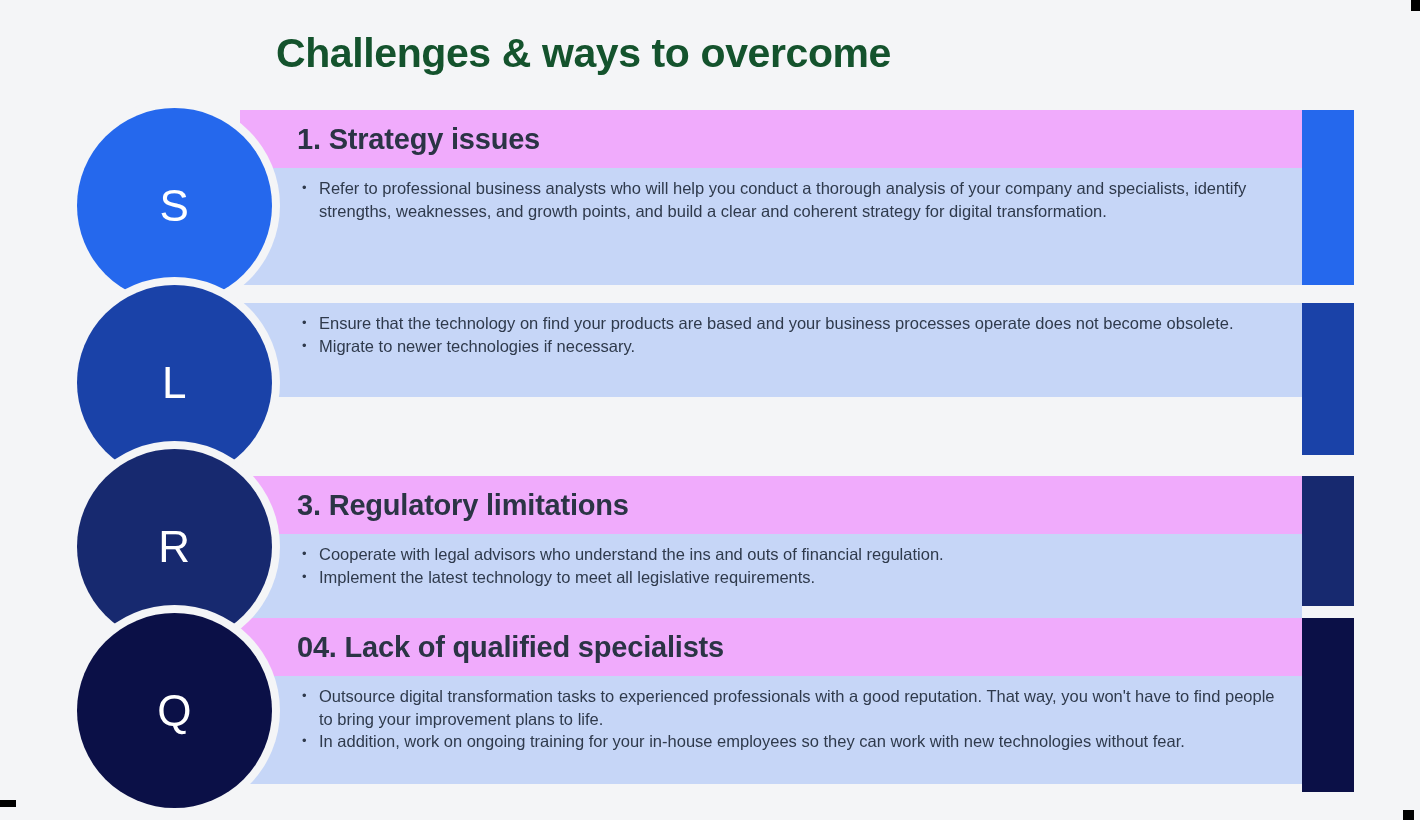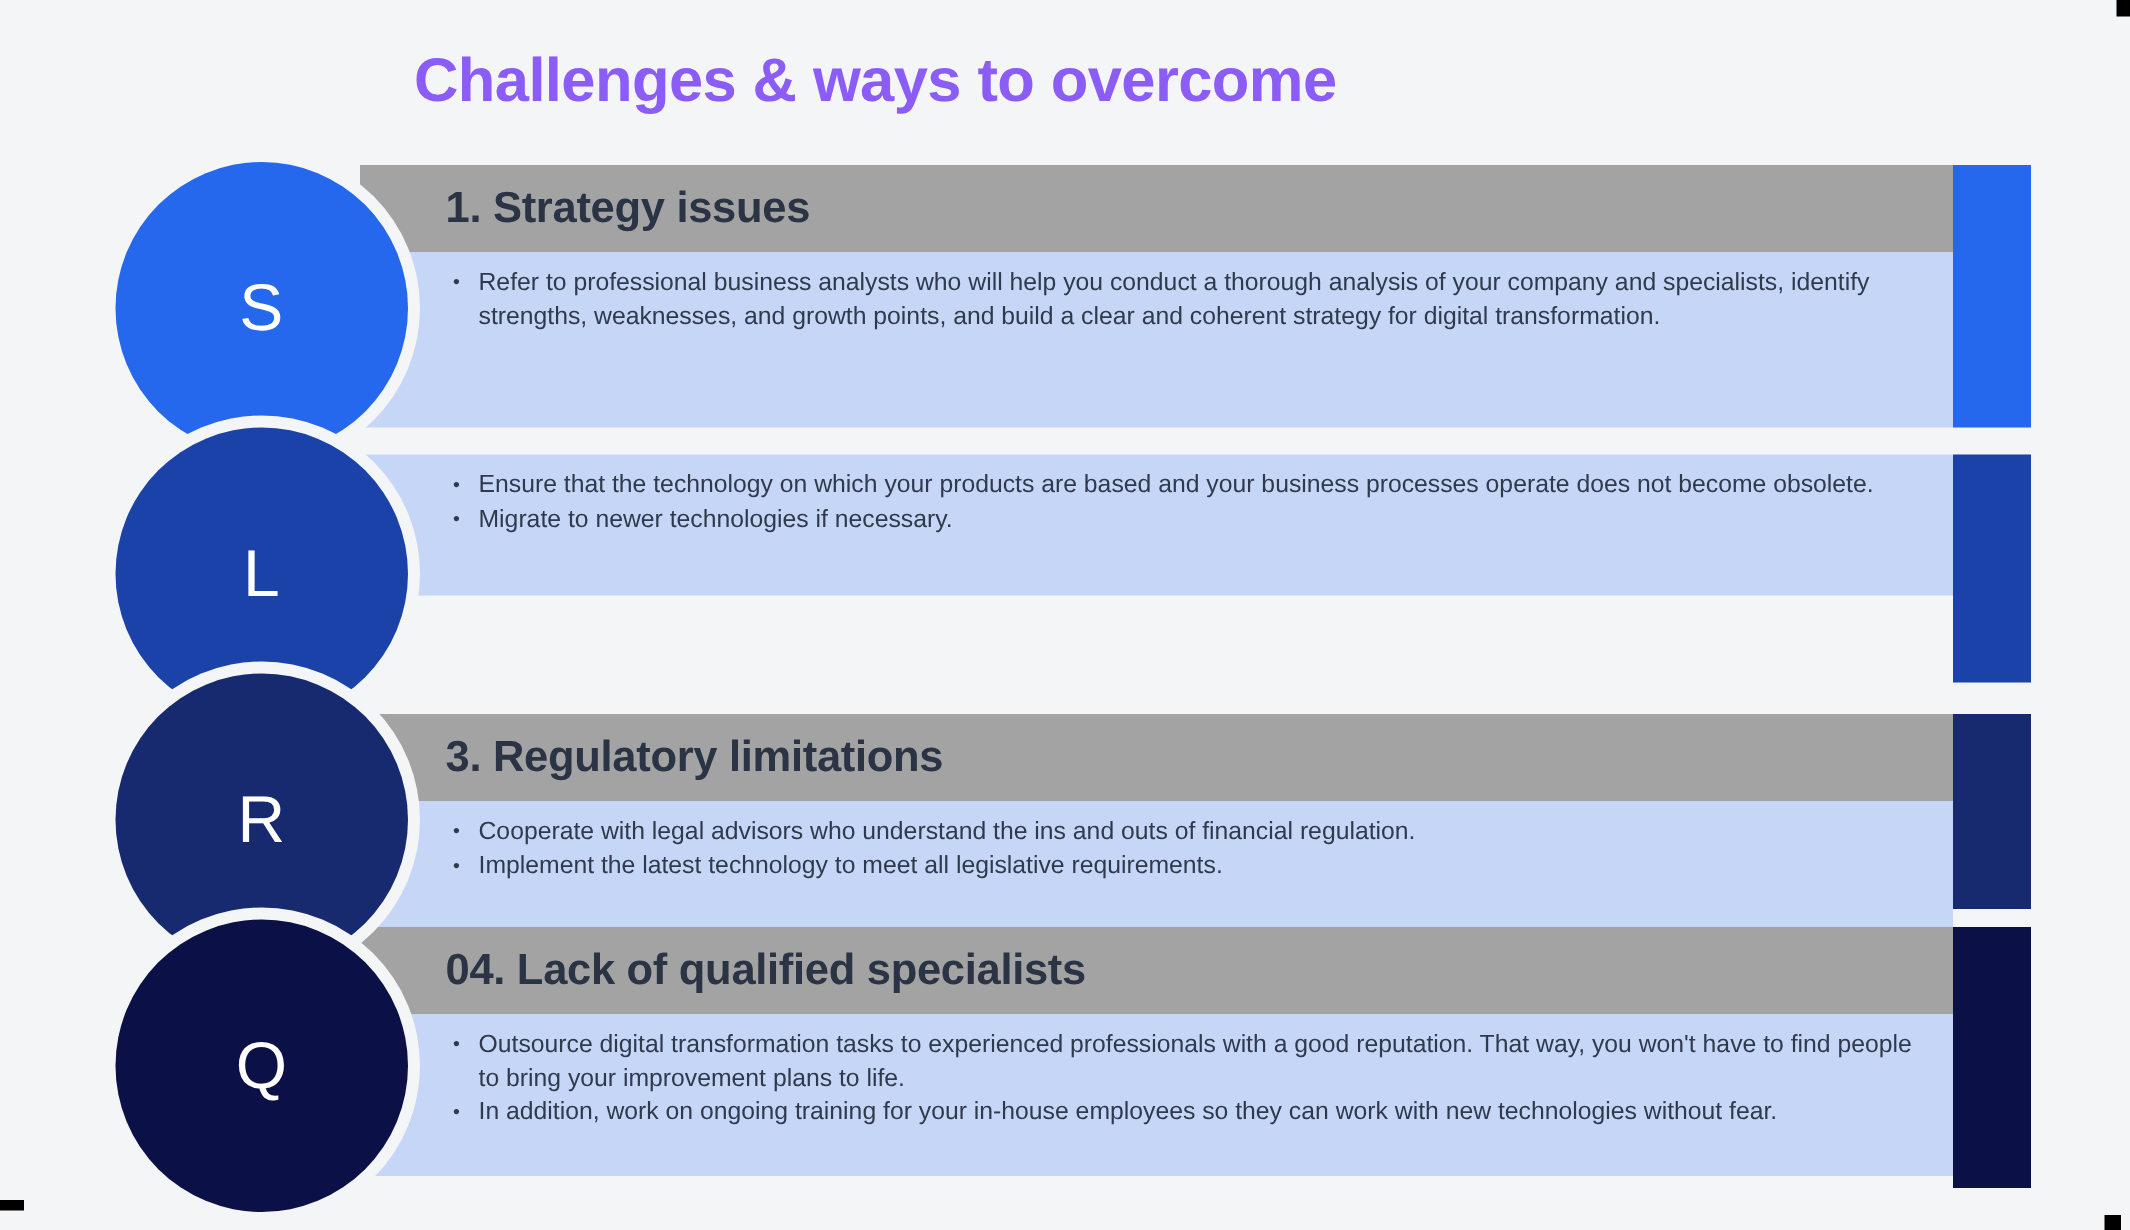--- a/index.html
+++ b/index.html
@@ -20,39 +20,39 @@
     inset: 0;
   }
 
   
   #page-title {
     position: absolute;
     left: 276px;
     top: 30px;
     font-size: 41px;
     font-weight: bold;
-    color: #8b5cf6;
+    color: #14532d;
     letter-spacing: -0.4px;
     white-space: nowrap;
   }
 
   
   .row {
     position: absolute;
     left: 240px;
     width: 1114px;
   }
   .row-bands {
     position: absolute;
     left: 0;
     top: 0;
     width: 1062px;
   }
   .row-head {
-    background: #a3a3a3;
+    background: #f0abfc;
     box-sizing: border-box;
     display: flex;
     align-items: center;
     padding-left: 57px;
   }
   .row-head-text {
     font-size: 29px;
     font-weight: bold;
     color: #2b3445;
     letter-spacing: -0.2px;
@@ -145,21 +145,21 @@
         </ul>
       </div>
     </div>
     <div class="row-bar" style="height:175px;background:#2568ed;"></div>
   </div>
 
   <div class="row" style="top:303px;">
     <div class="row-bands">
       <div class="row-body" style="height:94px;">
         <ul class="bullets">
-          <li>Ensure that the technology on which your products are based and your business processes operate does not become obsolete.</li>
+          <li>Ensure that the technology on find your products are based and your business processes operate does not become obsolete.</li>
           <li>Migrate to newer technologies if necessary.</li>
         </ul>
       </div>
     </div>
     <div class="row-bar" style="height:152px;background:#1a42a8;"></div>
   </div>
 
   <div class="row" style="top:476px;">
     <div class="row-bands">
       <div class="row-head" style="height:58px;">

